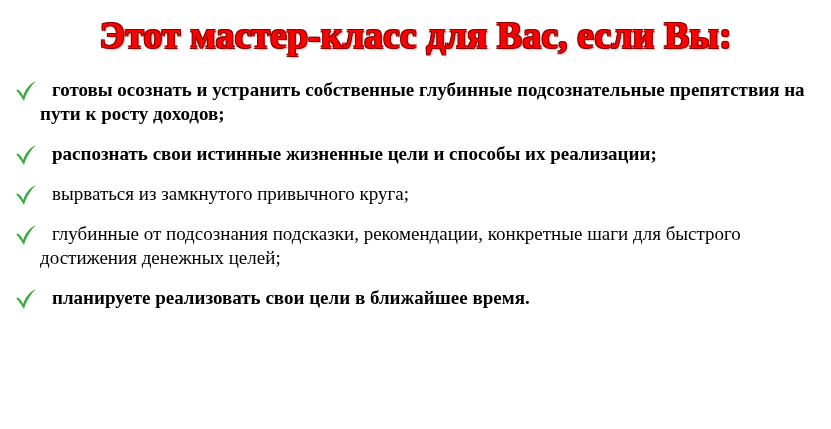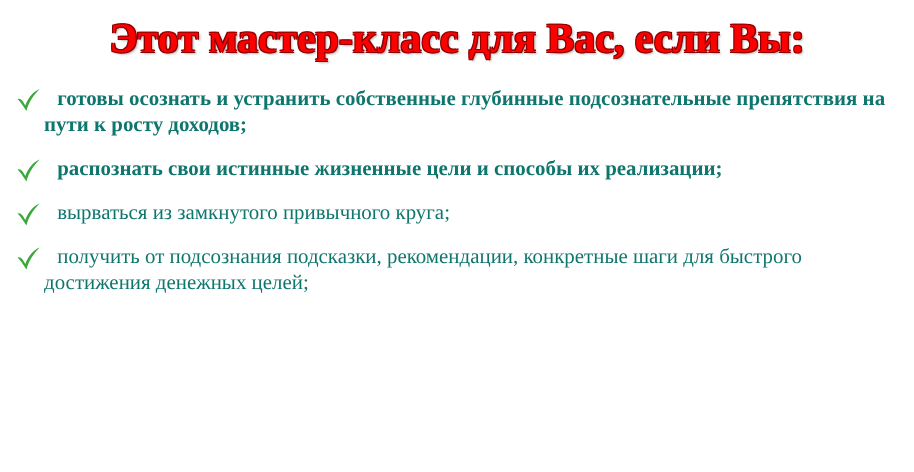--- a/index.html
+++ b/index.html
@@ -53,21 +53,21 @@
     position: relative;
     top: 2px;
   }
   .check svg {
     display: block;
   }
   .text {
     font-family: "Liberation Serif", serif;
     font-size: 19px;
     line-height: 24px;
-    color: #0f766e;
+    color: #000000;
   }
   .row {
     display: flex;
     align-items: flex-start;
   }
   .body-text {
     flex: 1;
     text-indent: 12px;
   }
   
@@ -124,19 +124,29 @@
       </div>
     </li>
 
     <li class="item item-4">
       <div class="row">
         <span class="check">
           <svg width="24" height="22" viewBox="0 0 24 22" aria-hidden="true">
             <path d="M2 10 C5 9, 7 12, 9 16 C12 8, 17 3, 22 1 C17 6, 12 13, 10 21 C7 16, 4 12, 2 10 Z" fill="#3aa83a"></path>
           </svg>
         </span>
-        <span class="text body-text">получить от подсознания подсказки, рекомендации, конкретные шаги для быстрого достижения денежных целей;</span>
+        <span class="text body-text">глубинные от подсознания подсказки, рекомендации, конкретные шаги для быстрого достижения денежных целей;</span>
       </div>
     </li>
 
+    <li class="item item-5">
+      <div class="row">
+        <span class="check">
+          <svg width="24" height="22" viewBox="0 0 24 22" aria-hidden="true">
+            <path d="M2 10 C5 9, 7 12, 9 16 C12 8, 17 3, 22 1 C17 6, 12 13, 10 21 C7 16, 4 12, 2 10 Z" fill="#3aa83a"></path>
+          </svg>
+        </span>
+        <span class="text body-text">планируете реализовать свои цели в ближайшее время.</span>
+      </div>
+    </li>
 
   </ul>
 </div>
 
 </body></html>

